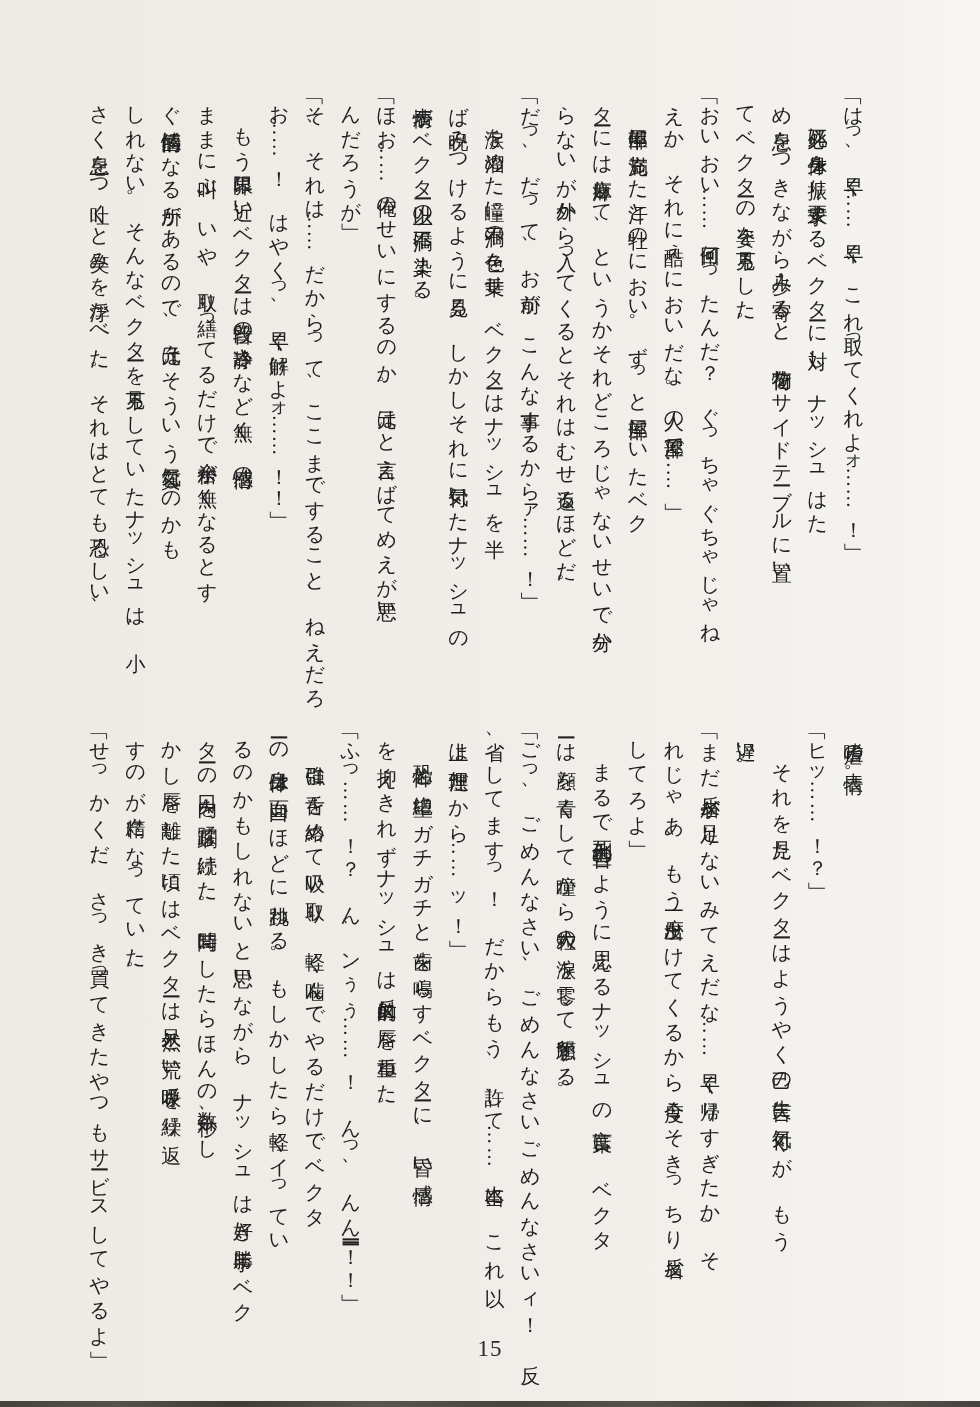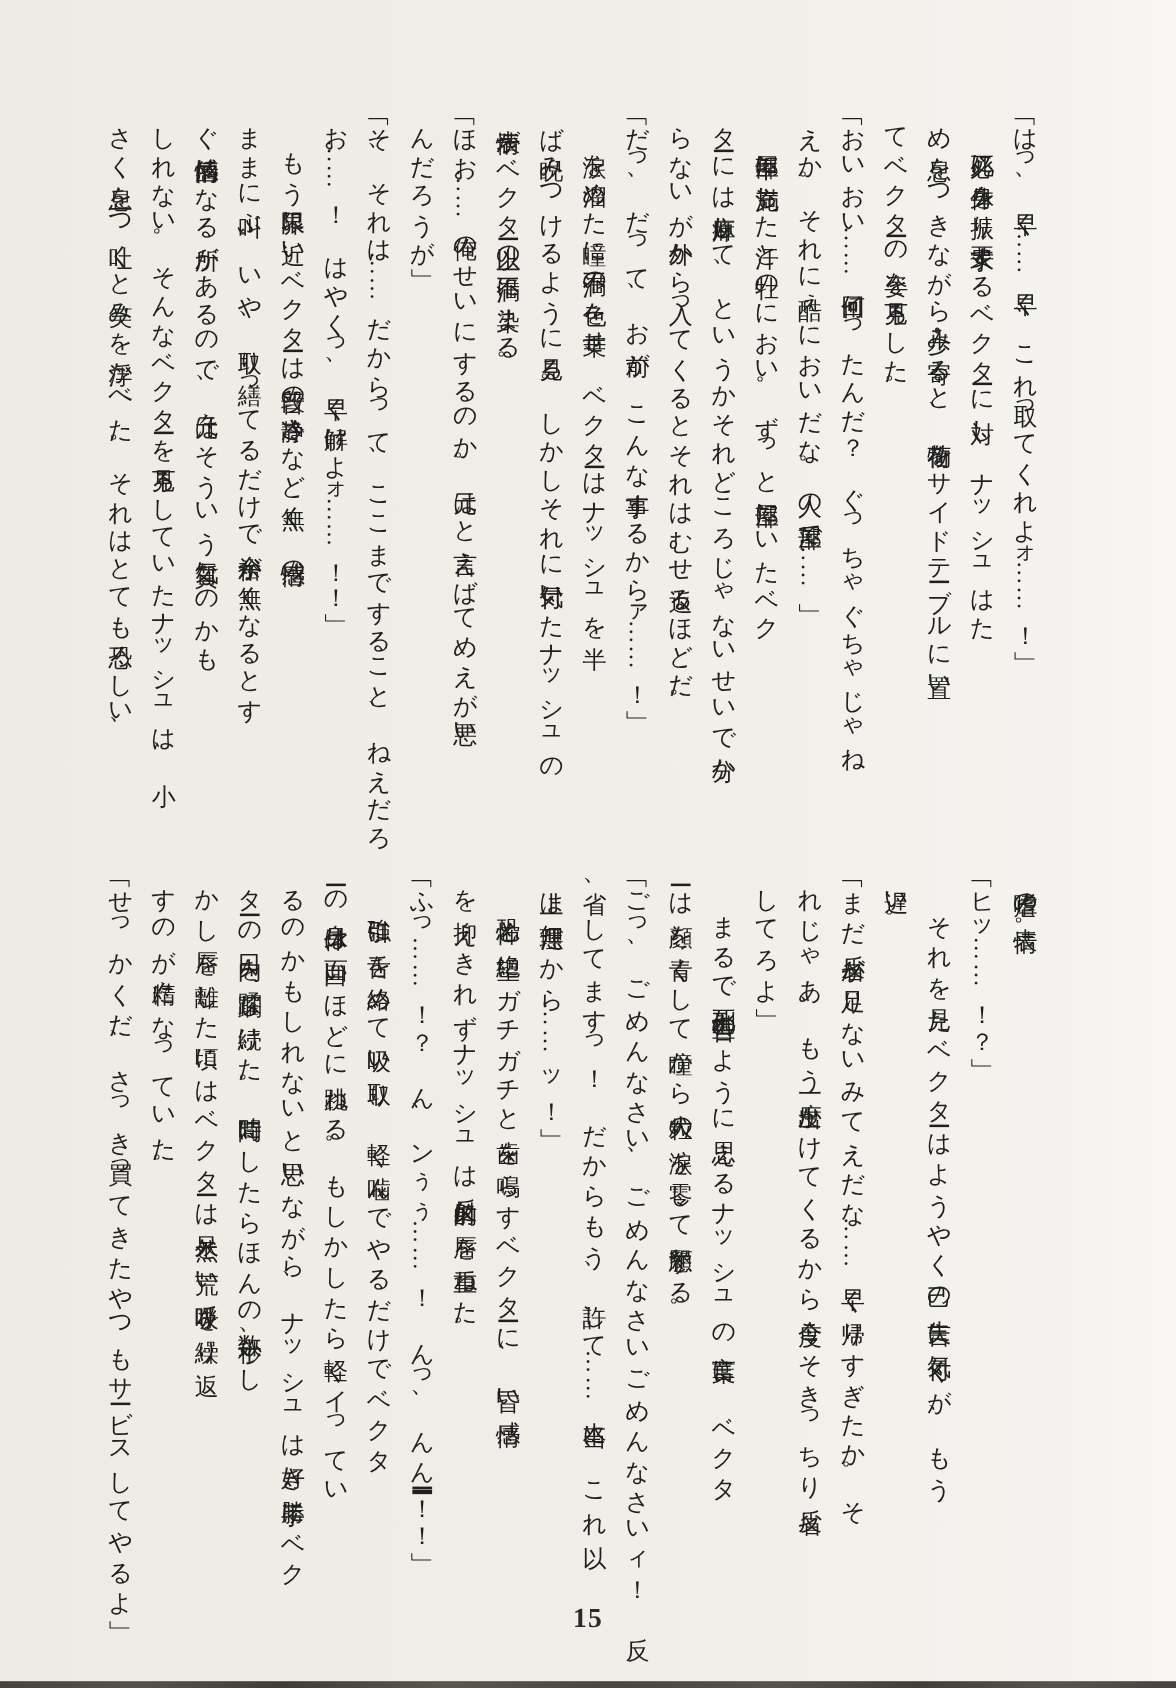--- a/index.html
+++ b/index.html
@@ -47,21 +47,20 @@
   }
   .page-number {
     position: absolute;
     top: 1336px;
     left: 0;
     width: 980px;
     text-align: center;
     font-size: 23px;
     letter-spacing: 1px;
     color: #2a2a2a;
-    font-weight: bold;
   }
   .scan-edge {
     position: absolute;
     left: 0;
     bottom: 0;
     width: 100%;
     height: 6px;
     background: linear-gradient(90deg,
       #45433e 0%, #55524b 12%, #3e3c37 24%, #5a574f 38%,
       #474540 52%, #56534c 66%, #403e39 78%, #57544d 90%, #454340 100%);

